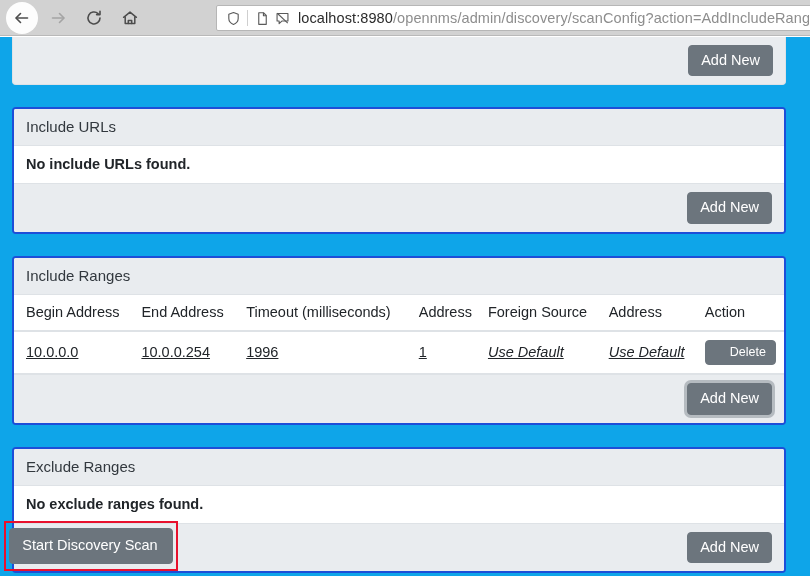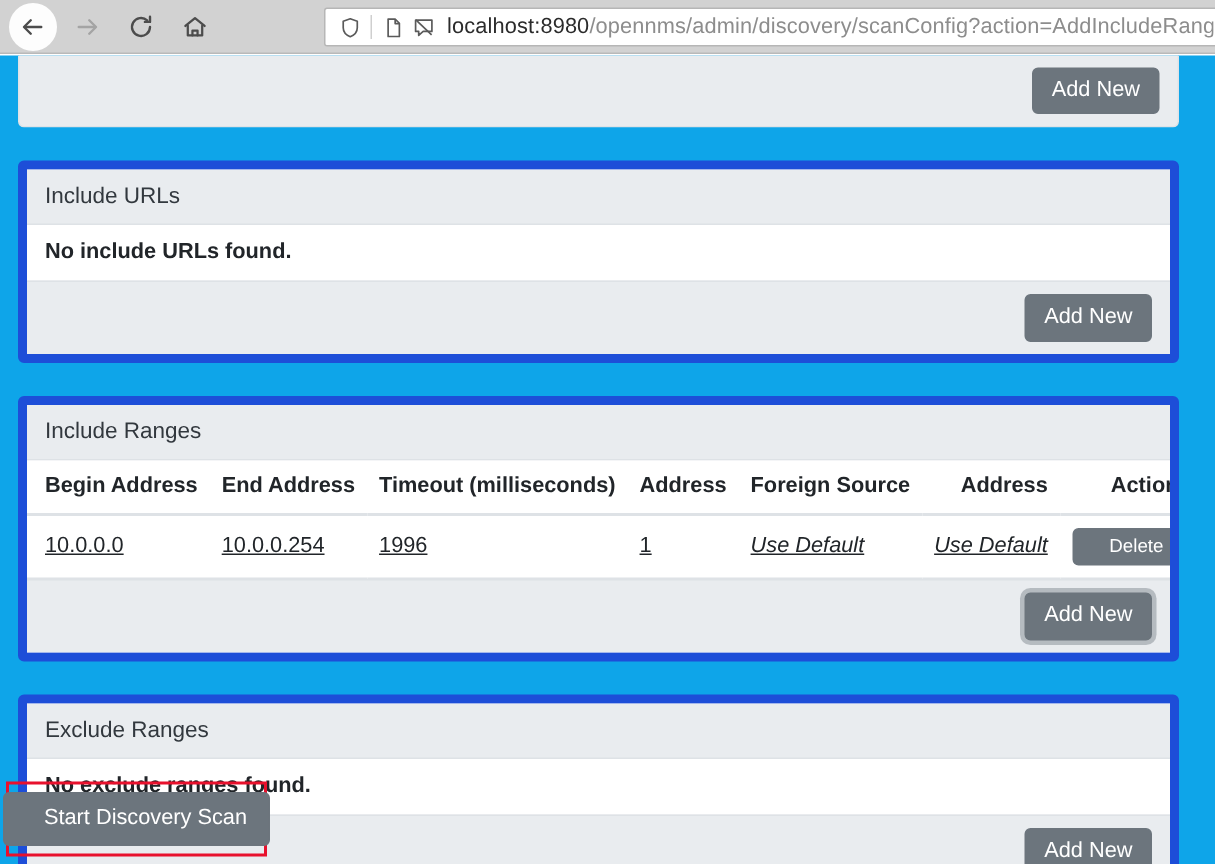--- a/index.html
+++ b/index.html
@@ -61,21 +61,21 @@
 
   
   #page {
     position: absolute; top: 37px; left: 0;
     width: 810px; height: 539px;
     background: #0ea5e9;
   }
 
   .panel {
     margin: 0 24px 22px 12px;
-    border: 6px solid #1d4ed8;
+    border: 2px solid #1d4ed8;
     border-radius: 4px;
     background: #ffffff;
     overflow: hidden;
   }
   .panel-header {
     background: #e9ecef;
     border-bottom: 1px solid #dee2e6;
     padding: 9px 12px 10px 12px;
     font-size: 15px;
     color: #32383e;
@@ -128,22 +128,22 @@
 
   
   table.dtable {
     width: 100%;
     border-collapse: collapse;
     font-size: 14.5px;
     color: #212529;
     background: #ffffff;
   }
   table.dtable th {
-    text-align: right;
-    font-weight: bold;
+    text-align: left;
+    font-weight: normal;
     padding: 9px 8px 10px 8px;
     border-bottom: 2px solid #dee2e6;
     white-space: nowrap;
   }
   table.dtable td {
     padding: 8px 8px;
     border-bottom: 1px solid #dee2e6;
     vertical-align: middle;
     white-space: nowrap;
     text-decoration: underline;
@@ -161,21 +161,21 @@
 
   
   #bottom-action {
     position: absolute;
     left: 4px; top: 484px;
     width: 174px; height: 50px;
     border: 2px solid #e8112d;
     display: flex; align-items: center; justify-content: center;
   }
   #start-scan-btn {
-    padding: 9px 14px 10px 26px;
+    padding: 9px 14px 10px 12px;
     font-size: 14.5px;
   }
 </style>
 </head>
 <body>
 
 <div id="browser-toolbar">
 
   <div class="nav-btn active-hover">
     <span>

